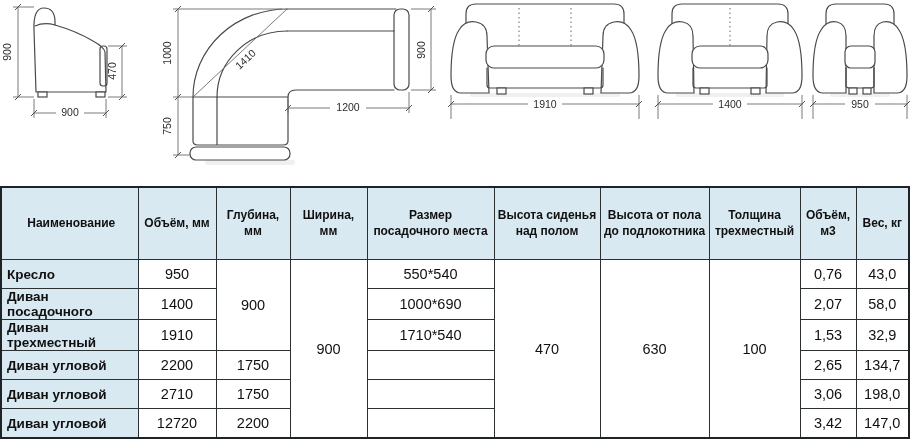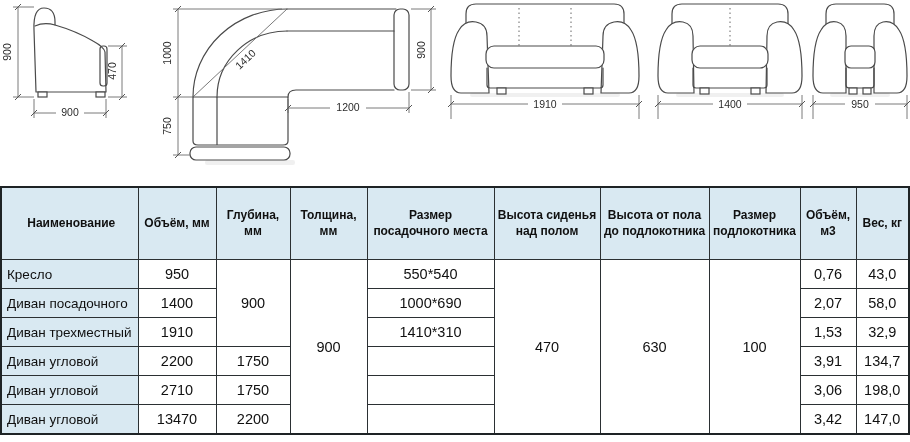--- a/index.html
+++ b/index.html
@@ -26,21 +26,21 @@
   }
   table.specs th{
     background:#d9e9f2;font-weight:bold;font-size:12px;line-height:1.3;
     height:67px;text-align:center;padding:2px 3px;
   }
   table.specs th.h-name{text-align:center;padding-left:6px;}
   table.specs td{
     background:#ffffff;font-size:14.5px;text-align:center;height:28px;padding:0 2px;
   }
   table.specs td.c-name{
-    background:#d9e9f2;text-align:left;font-weight:normal;font-size:13.5px;padding-left:5px;
+    background:#d9e9f2;text-align:left;font-weight:bold;font-size:13.5px;padding-left:5px;
   }
 </style>
 </head>
 <body>
 
 <div class="sheet">
 
   <svg class="drawings" width="910" height="186" viewBox="0 0 910 186">
 
     <g>
@@ -154,25 +154,25 @@
         <col style="width:109px">
           <col style="width:91px">
           <col style="width:56px">
         <col style="width:53px">
       </colgroup>
       <thead>
         <tr>
           <th class="h-name">Наименование</th>
           <th>Объём, мм</th>
           <th>Глубина, мм</th>
-          <th>Толщина, мм</th>
+          <th>Ширина, мм</th>
           <th>Размер посадочного места</th>
           <th>Высота сиденья над полом</th>
           <th>Высота от пола до подлокотника</th>
-          <th>Размер подлокотника</th>
+          <th>Толщина трехместный</th>
           <th>Объём, м3</th>
           <th>Вес, кг</th>
         </tr>
       </thead>
       <tbody>
         <tr>
           <td class="c-name">Кресло</td>
           <td>950</td>
           <td rowspan="3">900</td>
           <td rowspan="6">900</td>
@@ -186,43 +186,43 @@
         <tr>
           <td class="c-name">Диван посадочного</td>
           <td>1400</td>
           <td>1000*690</td>
           <td>2,07</td>
           <td>58,0</td>
         </tr>
         <tr>
           <td class="c-name">Диван трехместный</td>
           <td>1910</td>
-          <td>1410*310</td>
+          <td>1710*540</td>
           <td>1,53</td>
           <td>32,9</td>
         </tr>
         <tr>
           <td class="c-name">Диван угловой</td>
           <td>2200</td>
           <td>1750</td>
           <td></td>
-          <td>3,91</td>
+          <td>2,65</td>
           <td>134,7</td>
         </tr>
         <tr>
           <td class="c-name">Диван угловой</td>
           <td>2710</td>
           <td>1750</td>
           <td></td>
           <td>3,06</td>
           <td>198,0</td>
         </tr>
         <tr>
           <td class="c-name">Диван угловой</td>
-          <td>13470</td>
+          <td>12720</td>
           <td>2200</td>
           <td></td>
           <td>3,42</td>
           <td>147,0</td>
         </tr>
       </tbody>
     </table>
   </div>
 </div>
 

